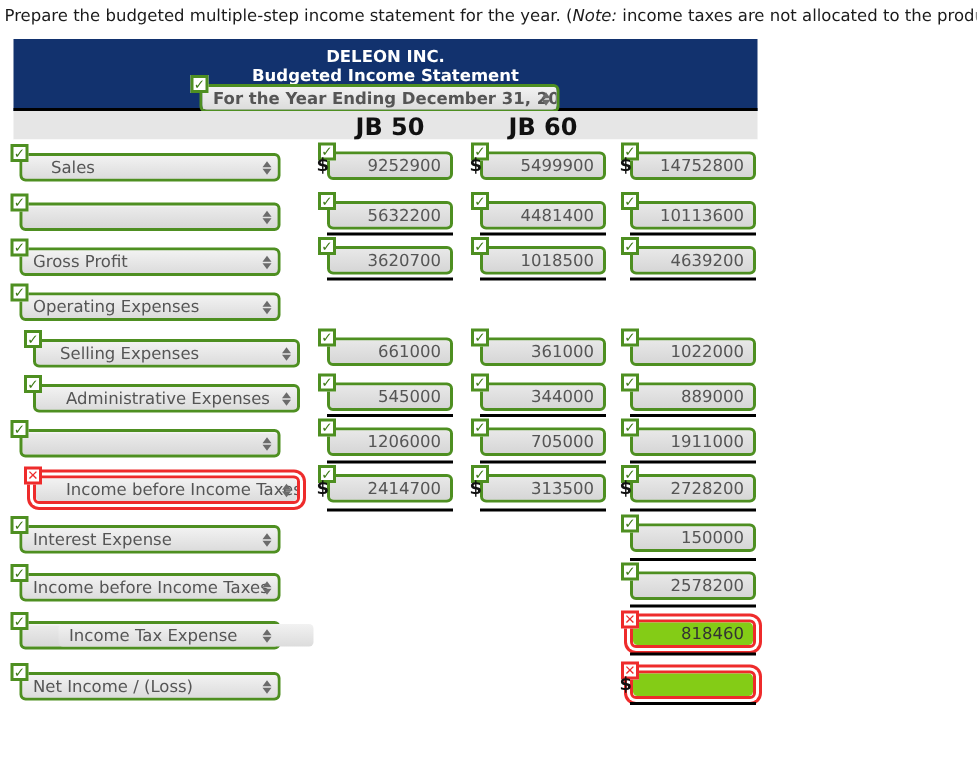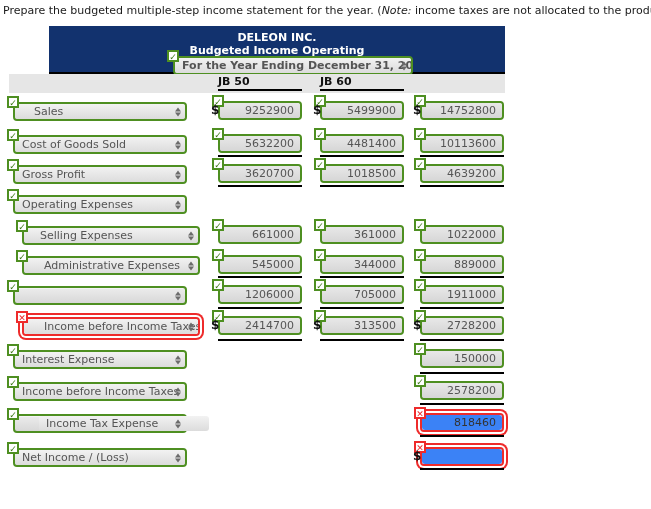--- a/index.html
+++ b/index.html
@@ -29,21 +29,20 @@
     color:#ffffff;
     text-align:center;
     padding:5px 0 12px 0;
     font-weight:bold;
     font-size:11px;
     line-height:13px;
     border-bottom:2px solid #000;
     position:relative;
     height:48px;
     box-sizing:border-box;
-    margin-left:40px;
   }
   .banner .ln{display:block;}
   .period-wrap{
     position:absolute;left:124px;top:30px;
   }
 
   
   .fld{
     position:relative;
     display:inline-block;
@@ -100,29 +99,29 @@
   
   .num{
     width:100%;height:100%;
     display:flex;align-items:center;justify-content:flex-end;
     padding:0 6px 0 4px;
     box-sizing:border-box;
     font-size:11px;color:#555;
     background:linear-gradient(#e8e8e8,#d6d6d6);
     border-radius:3px;
   }
-  .fld.bad .num{background:#3b82f6;color:#333;padding-left:20px;}
+  .fld.bad .num{background:#84cc16;color:#333;padding-left:20px;}
 
   
   .colhdr{
     position:relative;height:19px;background:#e6e6e6;
   }
   .colhdr .ch{
     position:absolute;top:1px;
-    font-weight:bold;font-size:11px;color:#111;
+    text-align:center;font-weight:bold;font-size:16px;color:#111;
     border-bottom:2px solid #000;padding-bottom:1px;
   }
   .body{position:relative;background:#ffffff;height:404px;}
   .row{position:absolute;left:0;width:496px;height:30px;}
 
   .lbl-cell{position:absolute;}
   .num-cell{position:absolute;}
   .dollar{
     position:absolute;left:-9px;bottom:1px;
     font-size:12px;font-weight:bold;color:#111;
@@ -133,21 +132,21 @@
 <body>
 
 <div class="prompt">
   <span>Prepare the budgeted multiple-step income statement for the year. (</span><i>Note:</i><span> income taxes are not allocated to the products).</span>
 </div>
 
 <div class="sheet">
 
   <div class="banner">
     <span class="ln">DELEON INC.</span>
-    <span class="ln">Budgeted Income Operating</span>
+    <span class="ln">Budgeted Income Statement</span>
     <div class="period-wrap">
       <div class="fld ok" style="width:240px;">
         <span class="badge ok">✓</span>
         <div class="sel">For the Year Ending December 31, 2017</div>
         <span class="stepper">
             <i class="up"></i>
             <i class="dn"></i>
           </span>
       </div>
     </div>
@@ -162,21 +161,21 @@
       <div class="row" style="top: 0px;">
         <div class="lbl-cell" style="left: 4px; top: 9px;"><div class="fld ok" style="width: 174px;"><span class="badge ok">✓</span><div class="sel" style="padding-left: 19px;">Sales</div><span class="stepper">
               <i class="up"></i>
               <i class="dn"></i>
             </span></div></div>
         <div class="num-cell" style="left: 209px; top: 8px; width: 84px;"><div class="fld ok" style="width: 84px;"><span class="badge ok">✓</span><div class="num">9252900</div><span class="dollar">$</span></div></div>
         <div class="num-cell" style="left: 311px; top: 8px; width: 84px;"><div class="fld ok" style="width: 84px;"><span class="badge ok">✓</span><div class="num">5499900</div><span class="dollar">$</span></div></div>
         <div class="num-cell" style="left: 411px; top: 8px; width: 84px;"><div class="fld ok" style="width: 84px;"><span class="badge ok">✓</span><div class="num">14752800</div><span class="dollar">$</span></div></div>
       </div>
       <div class="row" style="top: 33px;">
-        <div class="lbl-cell" style="left: 4px; top: 9px;"><div class="fld ok" style="width: 174px;"><span class="badge ok">✓</span><div class="sel" style="padding-left: 7px;">Cost of Goods Sold</div><span class="stepper">
+        <div class="lbl-cell" style="left: 4px; top: 9px;"><div class="fld ok" style="width: 174px;"><span class="badge ok">✓</span><span class="stepper">
               <i class="up"></i>
               <i class="dn"></i>
             </span></div></div>
         <div class="num-cell" style="left: 209px; top: 8px; width: 84px;"><div class="fld ok" style="width: 84px;"><span class="badge ok">✓</span><div class="num">5632200</div></div></div>
         <div class="num-cell" style="left: 311px; top: 8px; width: 84px;"><div class="fld ok" style="width: 84px;"><span class="badge ok">✓</span><div class="num">4481400</div></div></div>
         <div class="num-cell" style="left: 411px; top: 8px; width: 84px;"><div class="fld ok" style="width: 84px;"><span class="badge ok">✓</span><div class="num">10113600</div></div></div>
       </div>
       <div class="row" style="top: 63px;">
         <div class="lbl-cell" style="left: 4px; top: 9px;"><div class="fld ok" style="width: 174px;"><span class="badge ok">✓</span><div class="sel" style="padding-left: 7px;">Gross Profit</div><span class="stepper">
               <i class="up"></i>

